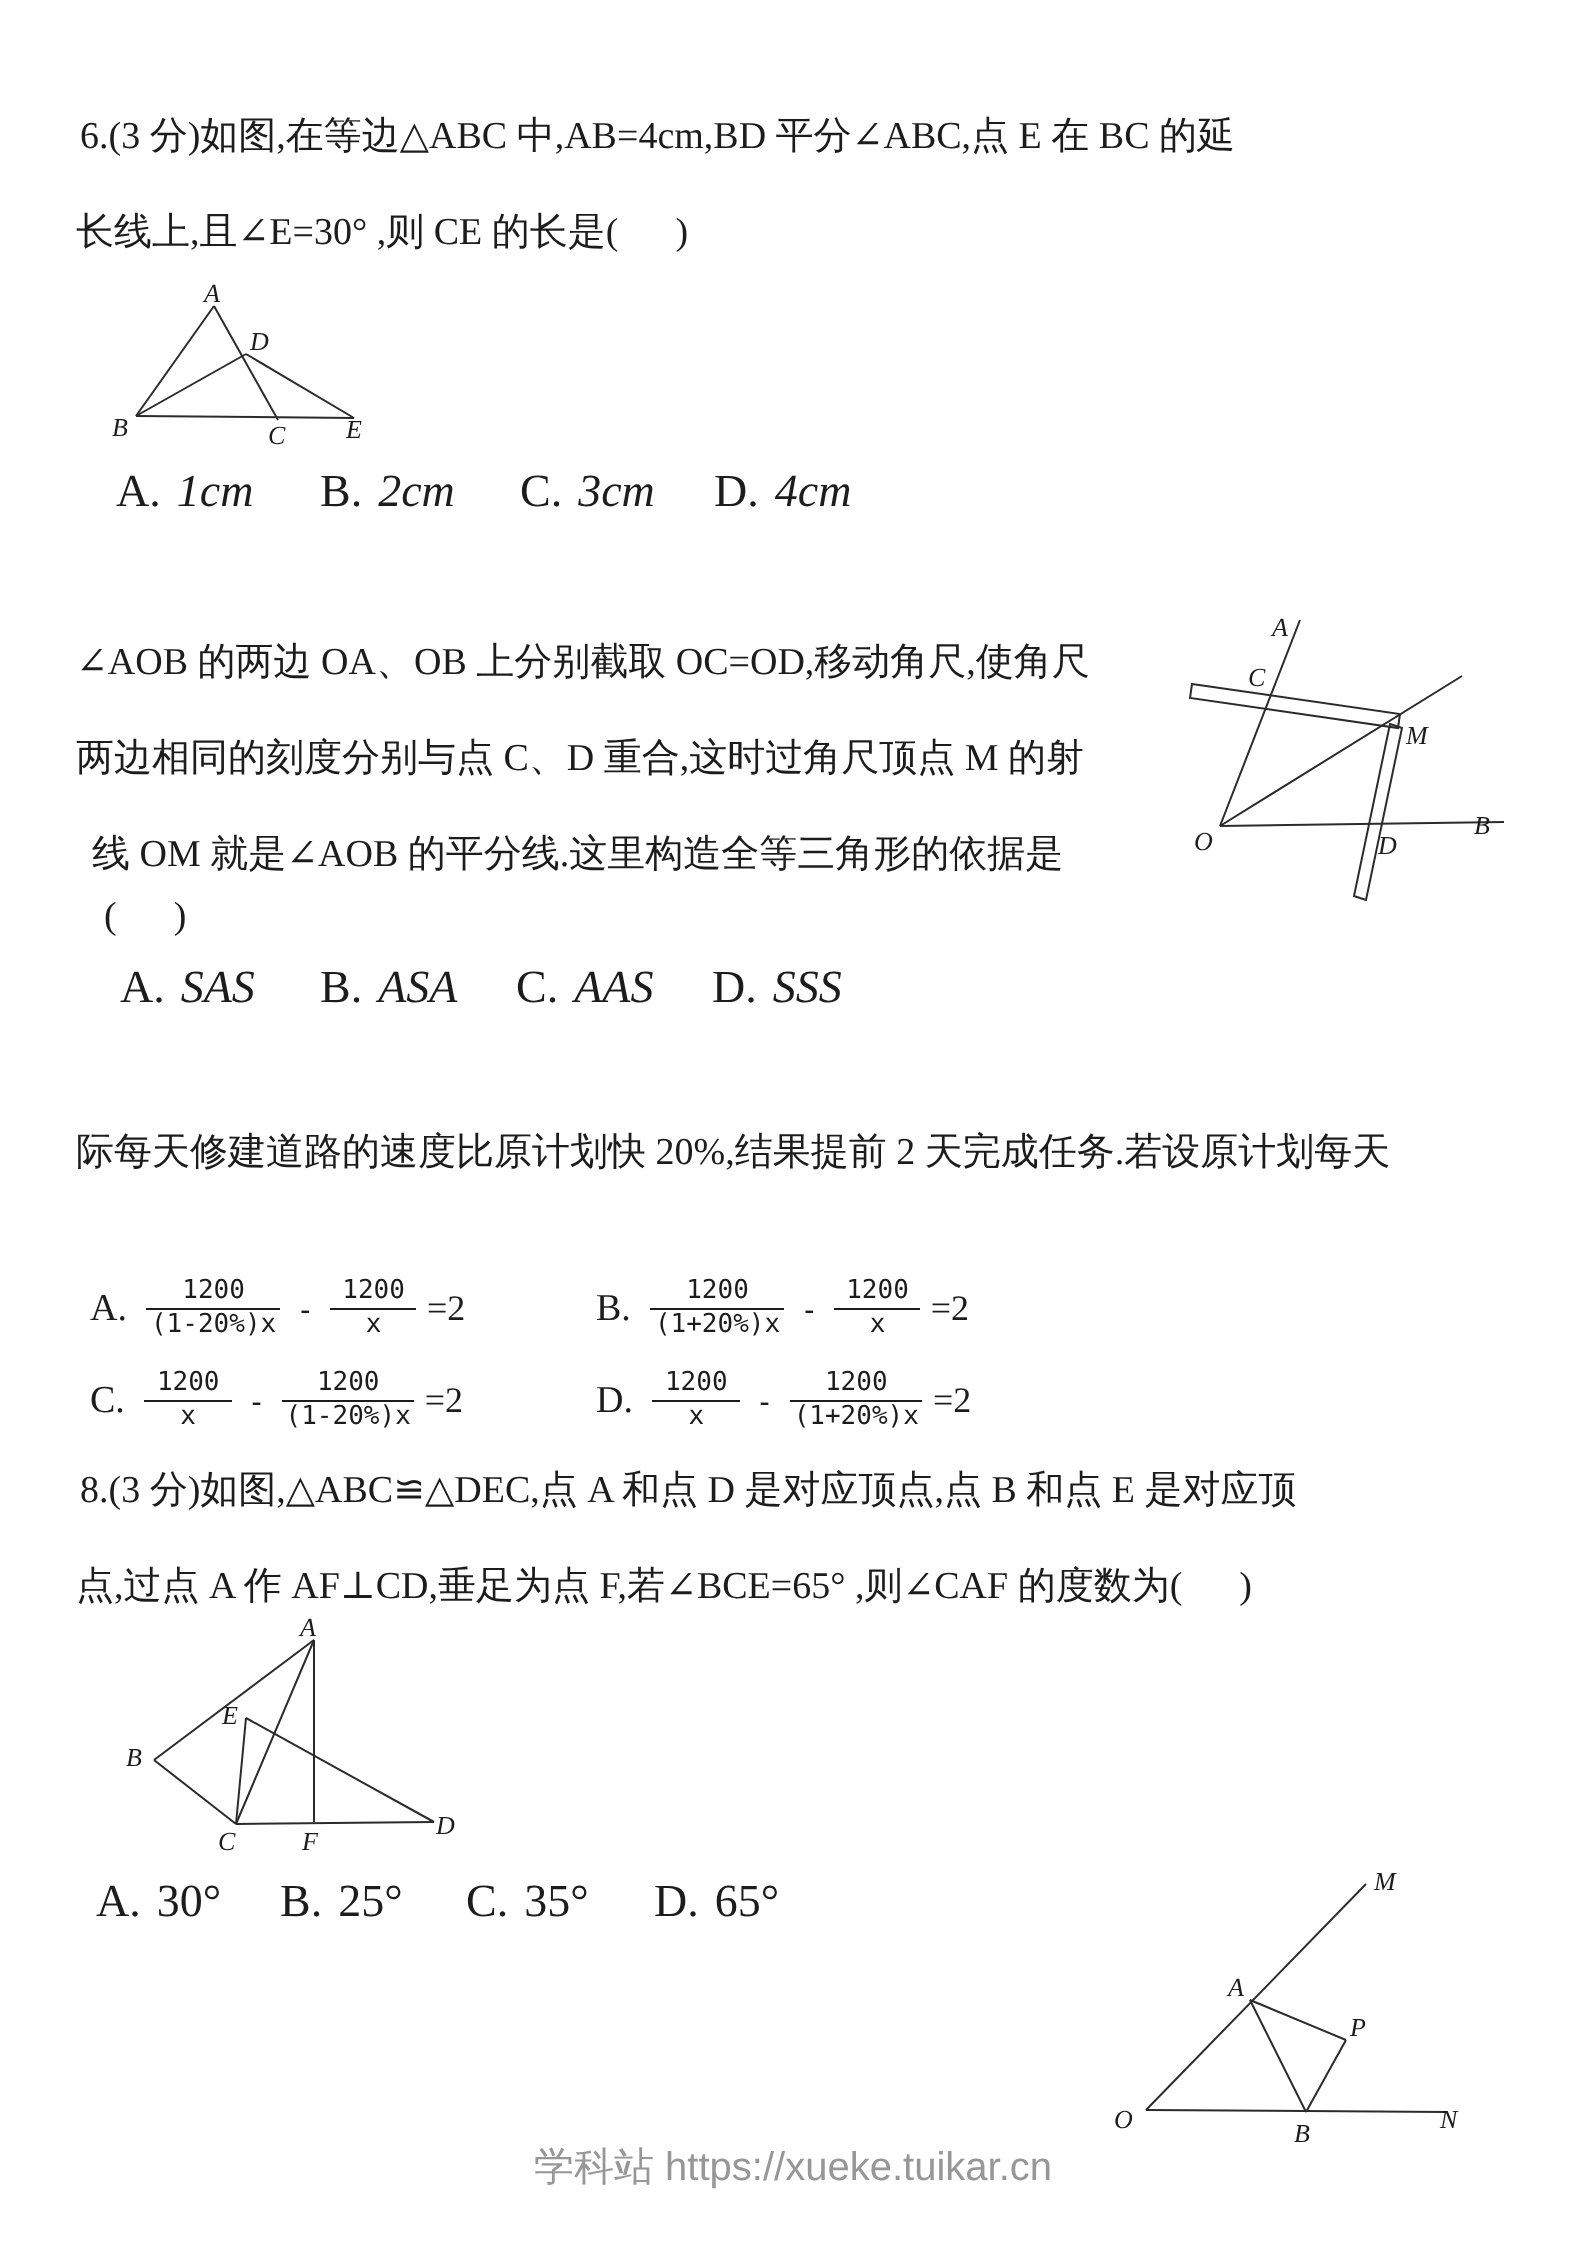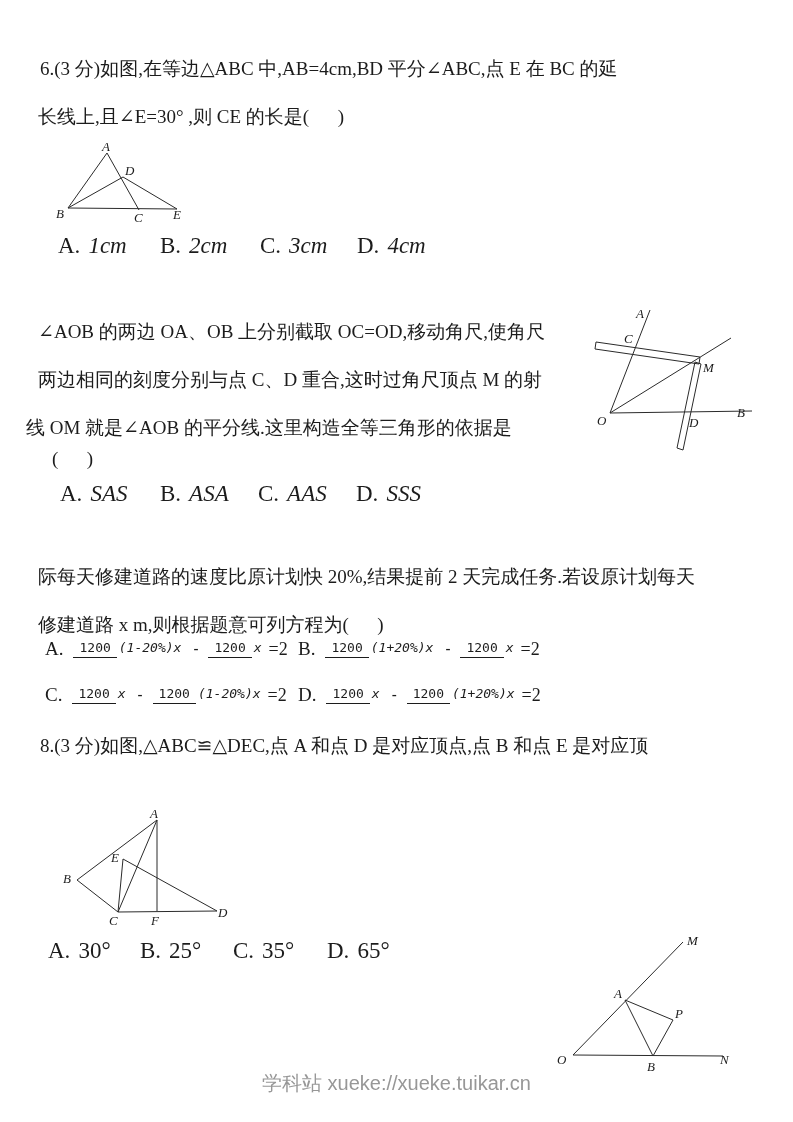--- a/index.html
+++ b/index.html
@@ -23,23 +23,23 @@
     font-style:italic;font-size:13px;fill:#1c1c1c;stroke:none;
   }
   .fopt{
     position:absolute;display:flex;align-items:center;
     font-family:"DejaVu Sans Mono","Liberation Mono",monospace;font-size:13px;
   }
   .fopt .olabel{
     font-family:"Liberation Serif","DejaVu Serif",serif;
     font-size:19px;margin-right:10px;
   }
-  .frac{display:inline-flex;flex-direction:row;text-align:center;line-height:1.25;}
+  .frac{display:inline-flex;flex-direction:column;text-align:center;line-height:1.25;}
   .frac .num{display:block;border-bottom:1.2px solid #1c1c1c;padding:0 6px;}
-  .frac .den{display:block;padding:0 2px;white-space:pre;font-style:italic;}
+  .frac .den{display:block;padding:0 2px;white-space:pre;}
   .fop{margin:0 8px;font-size:15px;}
   .rhs{font-family:"Liberation Serif","DejaVu Serif",serif;font-size:18px;margin-left:5px;white-space:pre;}
   .footer{
     position:absolute;left:0;top:1070px;width:100%;text-align:center;
     font-family:"Liberation Sans","DejaVu Sans",sans-serif;
     font-size:20px;color:#979797;
   }
 </style>
 </head>
 <body>
@@ -62,21 +62,21 @@
     <text x="123" y="81">E</text>
   </svg>
 
   <span class="opt" style="left:58px;top:233px"><span class="ok">A.</span><span class="oval">1cm</span></span>
   <span class="opt" style="left:160px;top:233px"><span class="ok">B.</span><span class="oval">2cm</span></span>
   <span class="opt" style="left:260px;top:233px"><span class="ok">C.</span><span class="oval">3cm</span></span>
   <span class="opt" style="left:357px;top:233px"><span class="ok">D.</span><span class="oval">4cm</span></span>
 
   <div class="tline" style="left:38px;top:320px">∠AOB 的两边 OA、OB 上分别截取 OC=OD,移动角尺,使角尺</div>
   <div class="tline" style="left:38px;top:368px">两边相同的刻度分别与点 C、D 重合,这时过角尺顶点 M 的射</div>
-  <div class="tline" style="left:26px;top:416px">线 OM 就是∠AOB 的平分线.这里构造全等三角形的依据是</div>
+  <div class="tline" style="left:46px;top:416px">线 OM 就是∠AOB 的平分线.这里构造全等三角形的依据是</div>
   <div class="tline" style="left:52px;top:447px">(      )</div>
 
   <svg class="fig" style="left:588px;top:295px" width="205" height="165" viewBox="0 0 205 165">
     <line x1="22" y1="118" x2="62" y2="15"></line>
     <line x1="22" y1="118" x2="164" y2="116"></line>
     <line x1="22" y1="118" x2="143" y2="43"></line>
     <polygon points="8,47 112,62 111,69 7,54"></polygon>
     <polygon points="107,67 113,69 95,155 89,153"></polygon>
     <text x="48" y="23">A</text>
     <text x="36" y="48">C</text>
@@ -85,21 +85,20 @@
     <text x="101" y="132">D</text>
     <text x="149" y="122">B</text>
   </svg>
 
   <span class="opt" style="left:60px;top:481px"><span class="ok">A.</span><span class="oval">SAS</span></span>
   <span class="opt" style="left:160px;top:481px"><span class="ok">B.</span><span class="oval">ASA</span></span>
   <span class="opt" style="left:258px;top:481px"><span class="ok">C.</span><span class="oval">AAS</span></span>
   <span class="opt" style="left:356px;top:481px"><span class="ok">D.</span><span class="oval">SSS</span></span>
 
   <div class="tline" style="left:38px;top:565px">际每天修建道路的速度比原计划快 20%,结果提前 2 天完成任务.若设原计划每天</div>
-  <div class="tline" style="left:38px;top:613px">修建道路 x m,则根据题意可列方程为(      )</div>
 
   <div class="fopt" style="left:45px;top:638px">
     <span class="olabel">A.</span>
     <span class="frac">
         <span class="num">1200</span>
         <span class="den">(1-20%)x</span>
       </span>
     <span class="fop">-</span>
     <span class="frac">
         <span class="num">1200</span>
@@ -141,20 +140,21 @@
       </span>
     <span class="fop">-</span>
     <span class="frac">
         <span class="num">1200</span>
         <span class="den">(1+20%)x</span>
       </span>
     <span class="rhs">=2</span>
   </div>
 
   <div class="tline" style="left:40px;top:734px">8.(3 分)如图,△ABC≌△DEC,点 A 和点 D 是对应顶点,点 B 和点 E 是对应顶</div>
+  <div class="tline" style="left:38px;top:782px">点,过点 A 作 AF⊥CD,垂足为点 F,若∠BCE=65° ,则∠CAF 的度数为(      )</div>
 
   <svg class="fig" style="left:50px;top:806px" width="185" height="130" viewBox="0 0 185 130">
     <line x1="107" y1="14" x2="27" y2="74"></line>
     <line x1="27" y1="74" x2="68" y2="106"></line>
     <line x1="68" y1="106" x2="107" y2="14"></line>
     <line x1="68" y1="106" x2="73" y2="53"></line>
     <line x1="73" y1="53" x2="167" y2="105"></line>
     <line x1="68" y1="106" x2="167" y2="105"></line>
     <line x1="107" y1="14" x2="107" y2="105"></line>
     <text x="100" y="12">A</text>
@@ -177,15 +177,15 @@
     <line x1="77" y1="78" x2="125" y2="98"></line>
     <line x1="125" y1="98" x2="105" y2="134"></line>
     <text x="139" y="23">M</text>
     <text x="66" y="76">A</text>
     <text x="127" y="96">P</text>
     <text x="9" y="142">O</text>
     <text x="99" y="149">B</text>
     <text x="172" y="142">N</text>
   </svg>
 
-  <div class="footer">学科站 xueke://xueke.tuikar.cn</div>
+  <div class="footer">学科站 https://xueke.tuikar.cn</div>
 
 </div>
 
 </body></html>

